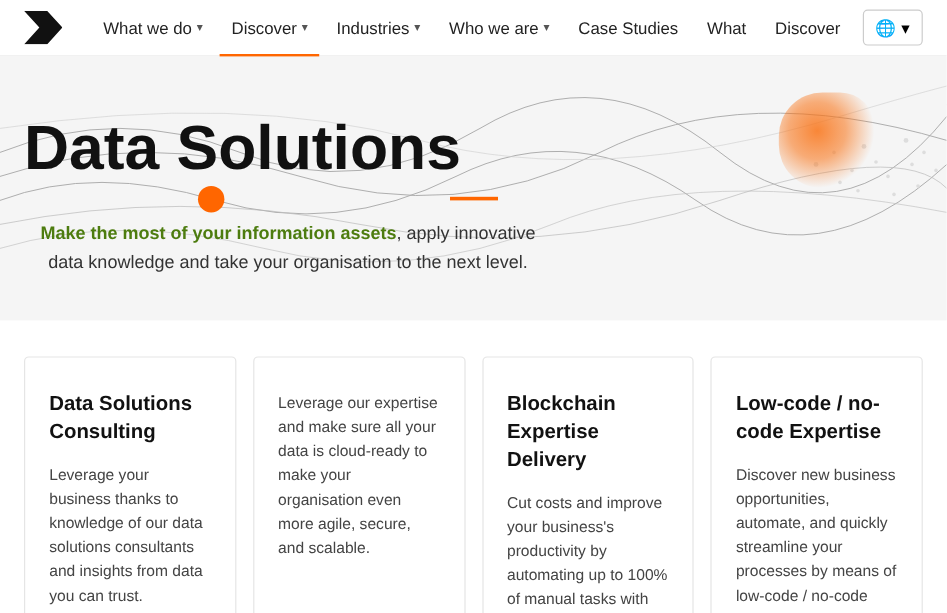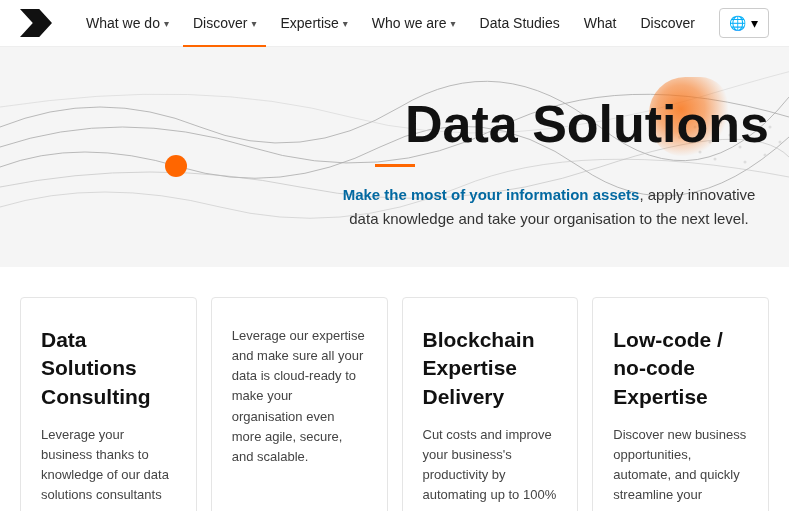--- a/index.html
+++ b/index.html
@@ -69,21 +69,21 @@
       font-size: 14px;
     }
 
     
     .hero {
       position: relative;
       background: #f5f5f5;
       min-height: 220px;
       display: flex;
       flex-direction: column;
-      align-items: flex-end;
+      align-items: flex-start;
       justify-content: center;
       overflow: hidden;
       padding: 40px 20px 30px;
     }
     .hero-dot-orange {
       position: absolute;
       width: 22px; height: 22px;
       background: #f60;
       border-radius: 50%;
       left: 165px;
@@ -118,21 +118,21 @@
       text-align: center;
       font-size: 15px;
       color: #333;
       max-width: 440px;
       line-height: 1.6;
       position: relative;
       z-index: 2;
     }
     .hero-subtitle strong {
       font-weight: 700;
-      color: #0369a1;
+      color: #4d7c0f;
     }
 
     
     .cards-section {
       background: #fff;
       padding: 30px 20px 20px;
     }
     .cards-grid {
       display: grid;
       grid-template-columns: repeat(4, 1fr);
@@ -141,21 +141,21 @@
     .card {
       background: #fff;
       border: 1px solid #e5e5e5;
       border-radius: 4px;
       padding: 28px 20px 22px;
       display: flex;
       flex-direction: column;
       min-height: 250px;
     }
     .card-title {
-      font-size: 21px;
+      font-size: 17px;
       font-weight: 700;
       color: #111;
       margin-bottom: 14px;
       line-height: 1.35;
     }
     .card-desc {
       font-size: 13px;
       color: #444;
       line-height: 1.55;
       flex: 1;
@@ -176,29 +176,29 @@
   <div class="nav-items">
     <div class="nav-item">
       <span>What we do</span>
       <span class="chevron">▾</span>
     </div>
     <div class="nav-item active-underline">
       <span>Discover</span>
       <span class="chevron">▾</span>
     </div>
     <div class="nav-item">
-      <span>Expertise</span>
+      <span>Industries</span>
       <span class="chevron">▾</span>
     </div>
     <div class="nav-item">
       <span>Who we are</span>
       <span class="chevron">▾</span>
     </div>
     <div class="nav-item">
-      <span>Data Studies</span>
+      <span>Case Studies</span>
     </div>
     <div class="nav-item">
       <span>What</span>
     </div>
     <div class="nav-item">
       <span>Discover</span>
     </div>
   </div>
   <div class="nav-right">
     <div class="globe-btn">

